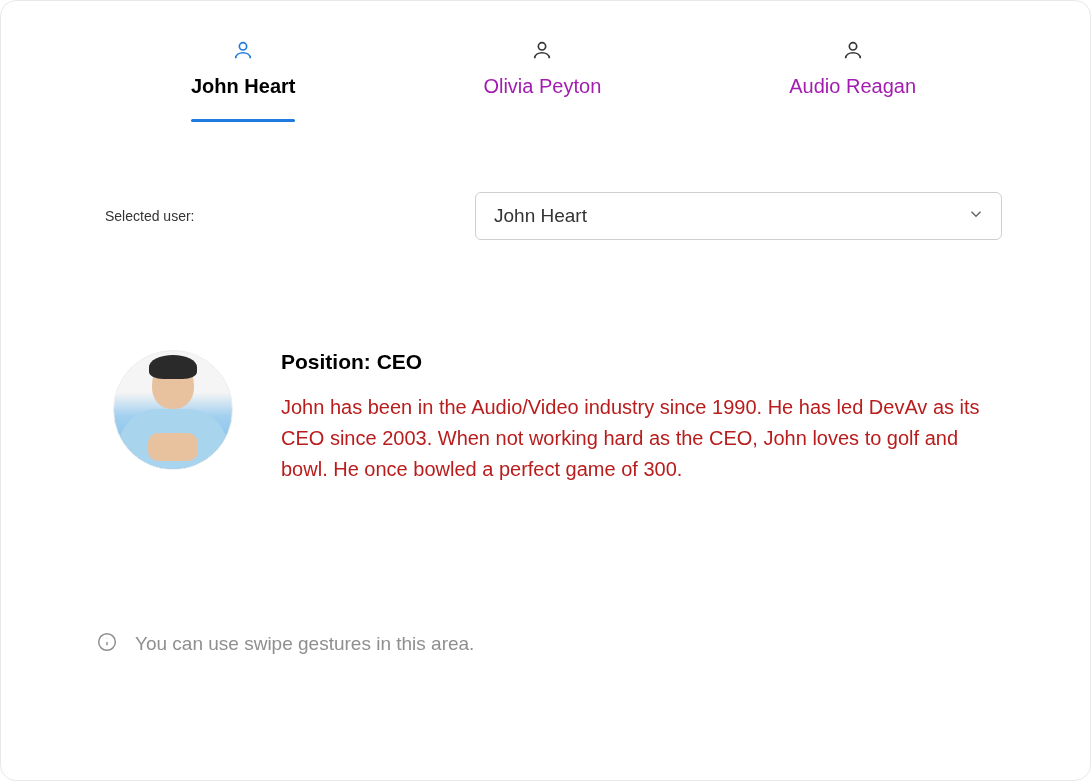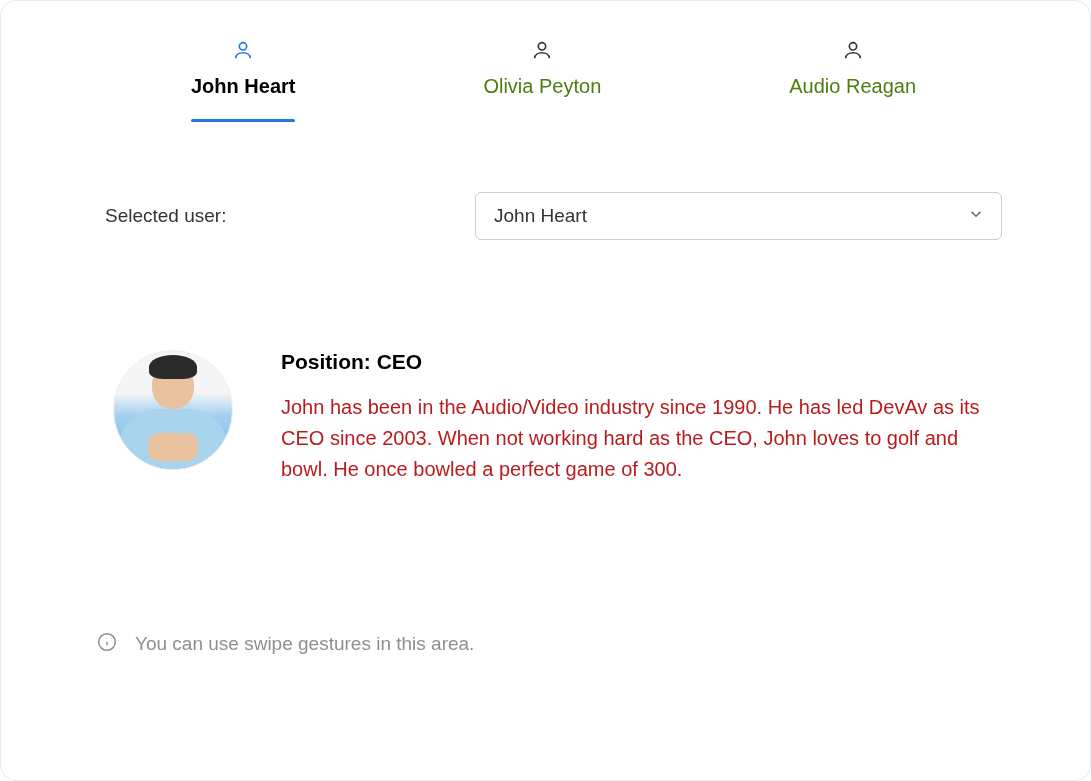--- a/index.html
+++ b/index.html
@@ -33,21 +33,21 @@
       align-items: center;
       cursor: pointer;
       position: relative;
       padding: 0 20px 24px 20px;
     }
     .tab-icon {
       margin-bottom: 10px;
     }
     .tab-label {
       font-size: 20px;
-      color: #4d7c0f;
+      color: #a21caf;
     }
     .tab.active .tab-label {
       font-weight: 600;
       color: #000000;
     }
     .tab.active .tab-icon svg {
       stroke: #1f7ae0;
     }
     .tab.active::after {
       content: '';
@@ -60,21 +60,21 @@
       background: #1f7ae0;
       border-radius: 2px;
     }
     .selector-row {
       display: flex;
       align-items: center;
       padding: 0 88px;
       margin-bottom: 110px;
     }
     .selector-label {
-      font-size: 19px;
+      font-size: 14px;
       color: #333333;
       width: 370px;
     }
     .select-box {
       flex: 1;
       height: 48px;
       border: 1px solid #cfcfcf;
       border-radius: 6px;
       background: #ffffff;
       display: flex;

